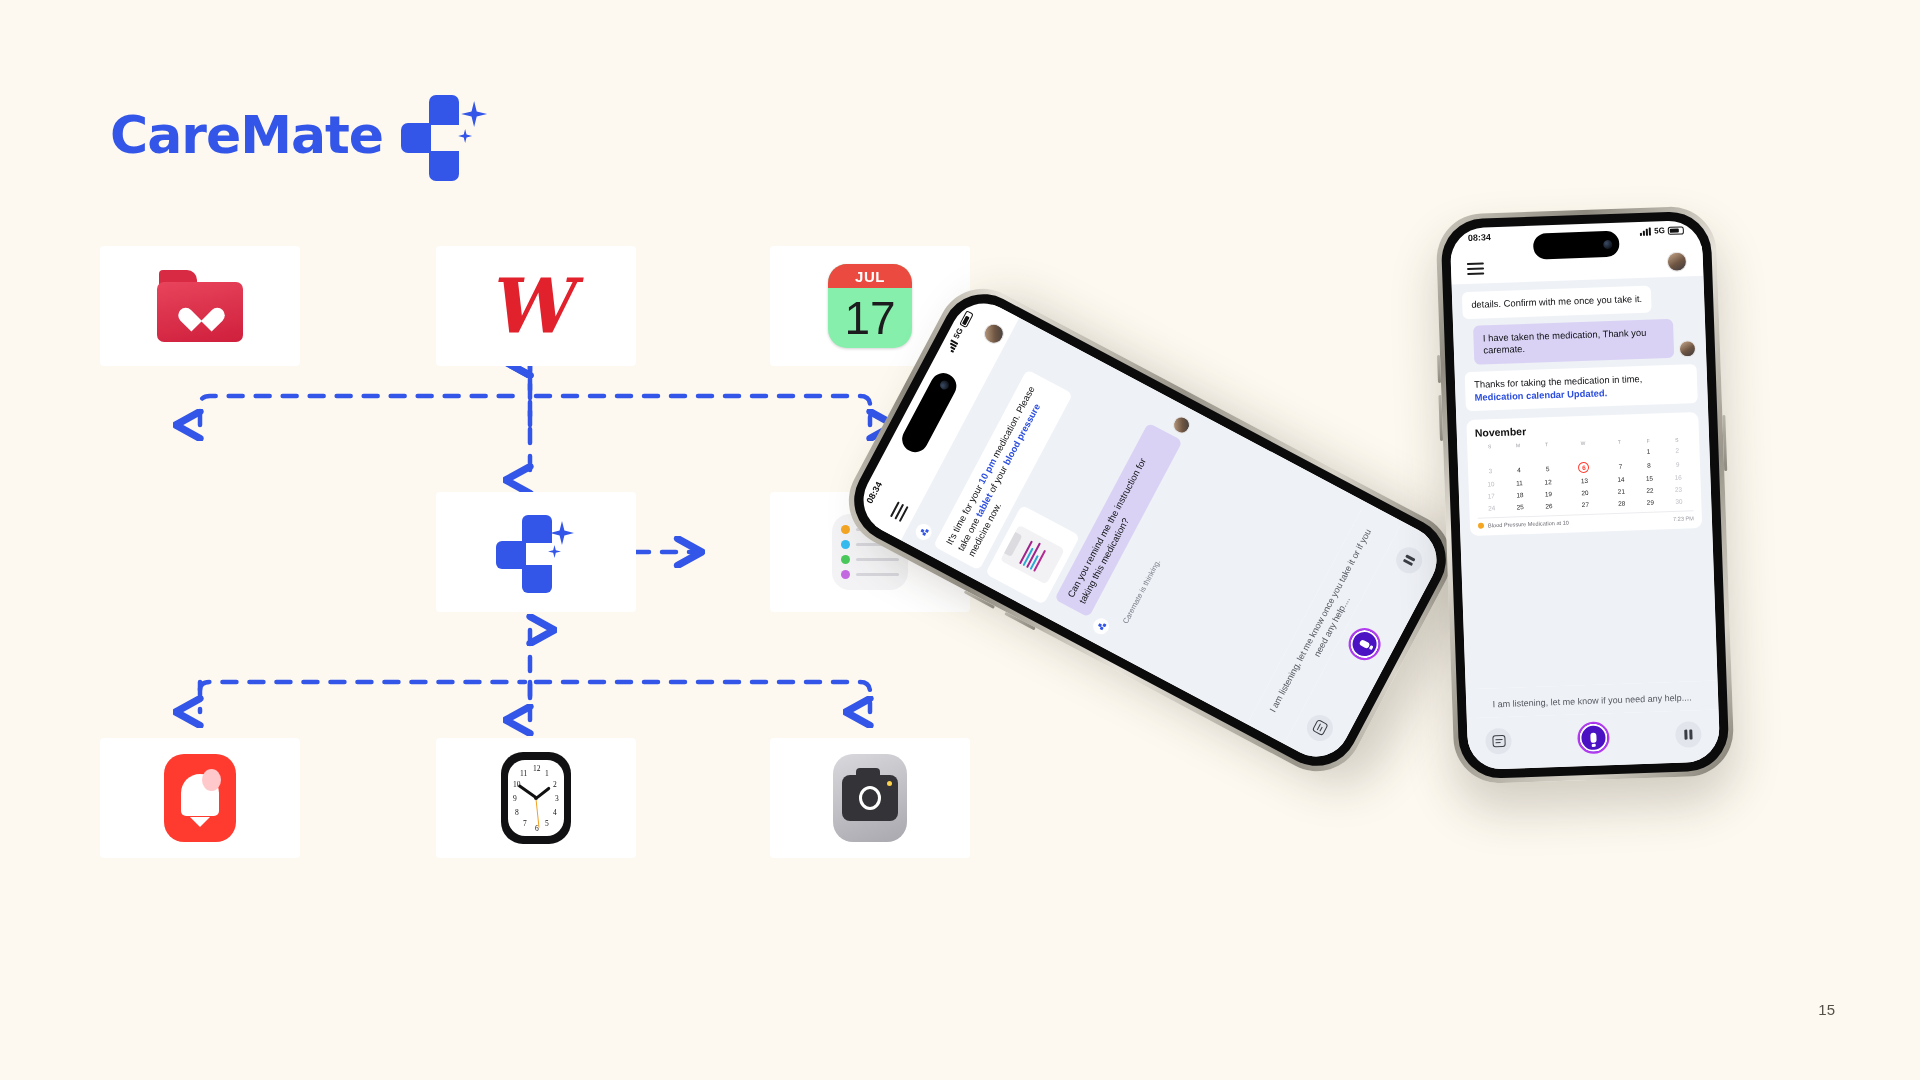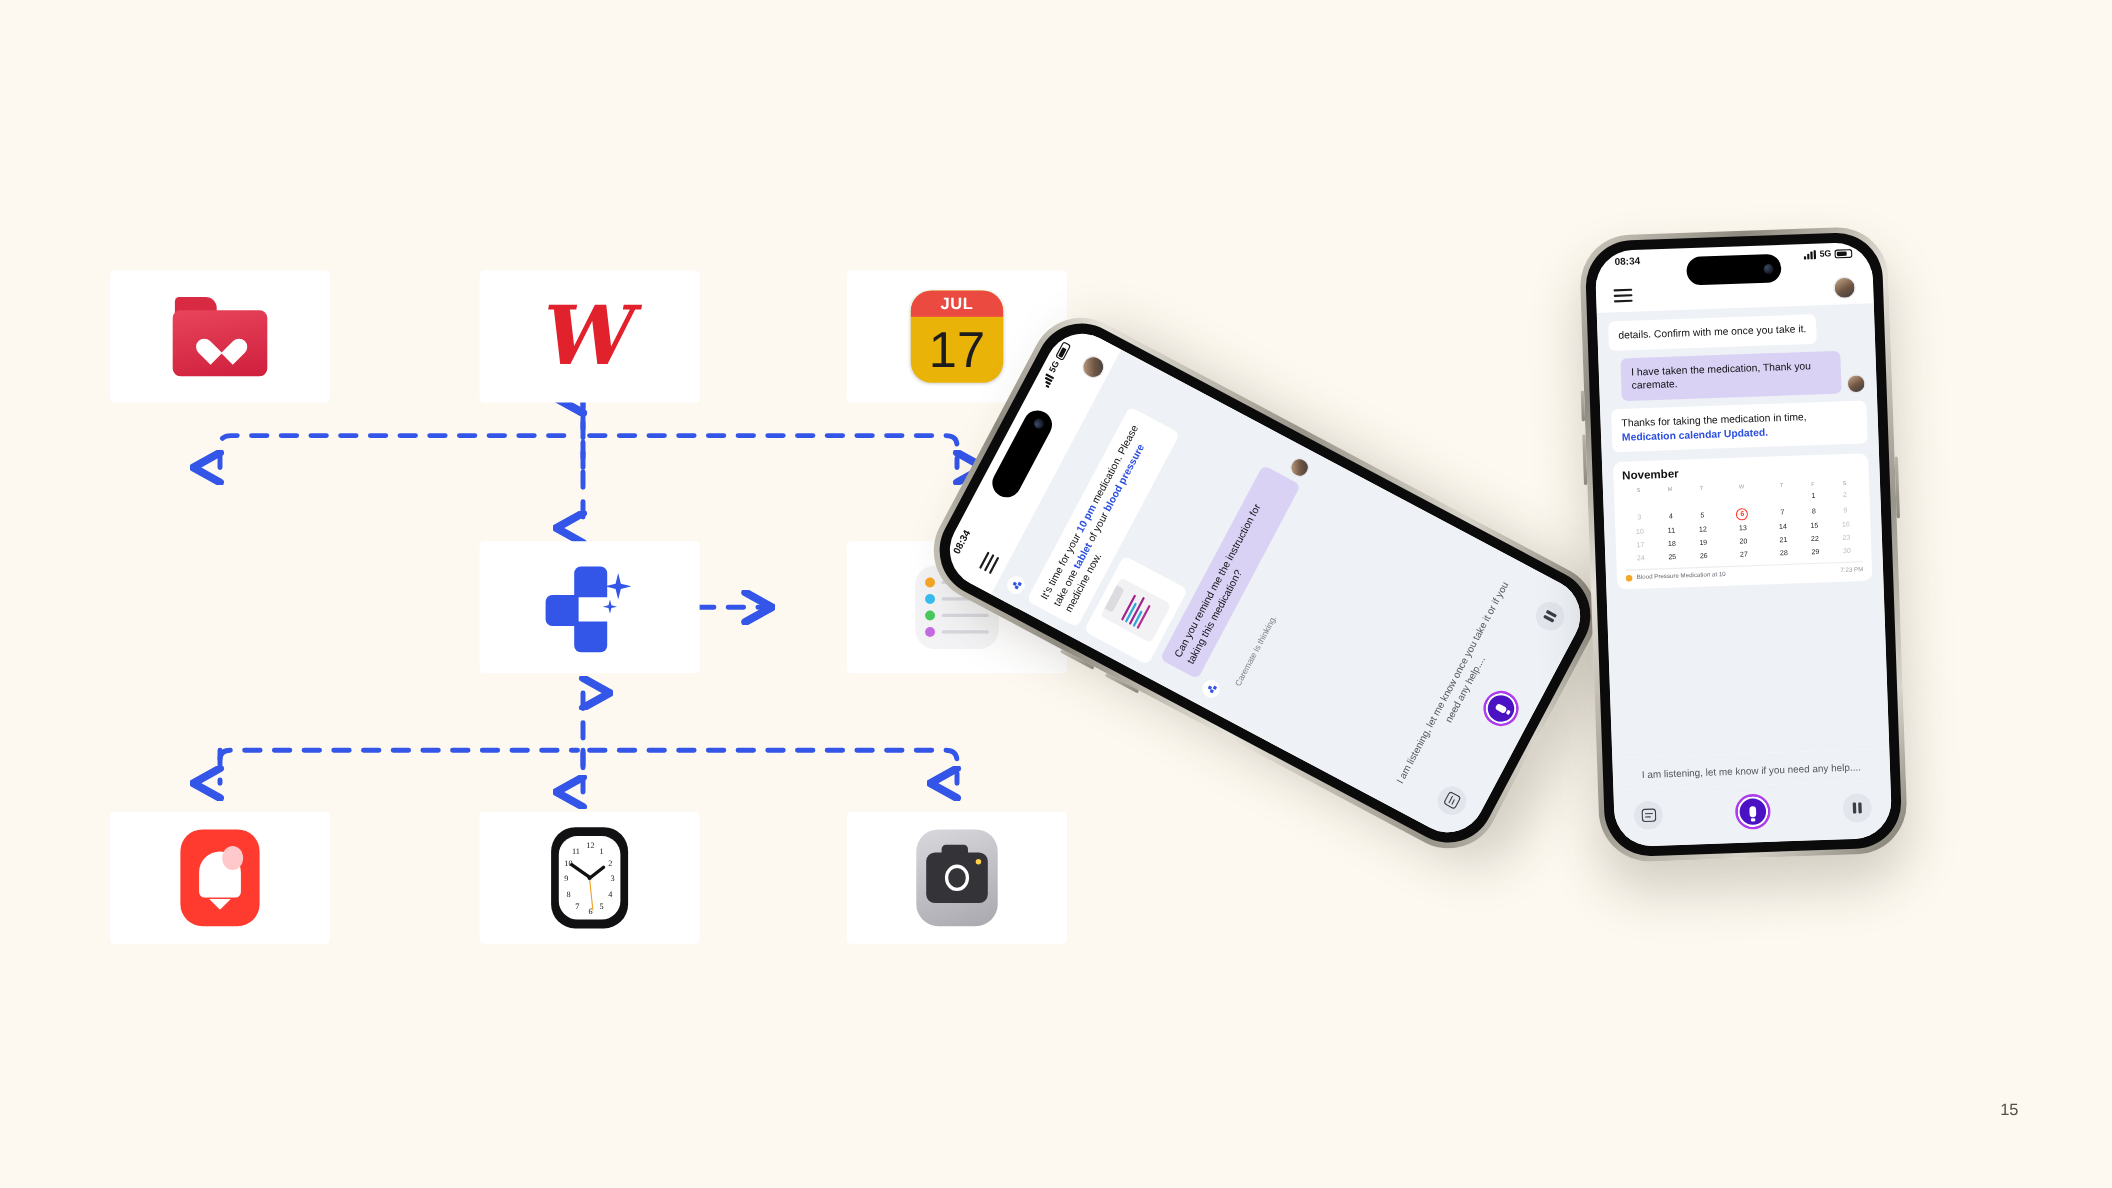--- a/index.html
+++ b/index.html
@@ -63,21 +63,21 @@
   .hf-heart:after  { left: 0;  transform: rotate(-45deg); transform-origin: 100% 100%; }
 
   
   .ico-walgreens {
     font-family: "DejaVu Serif", serif; font-style: italic; font-weight: 700;
     font-size: 74px; color: #e1212c; line-height: 1;
   }
 
   
   .ico-cal { width: 84px; height: 84px; border-radius: 19px; overflow: hidden;
-             background: #eab308; box-shadow: 0 1px 3px rgba(0,0,0,.18); }
+             background: #86efac; box-shadow: 0 1px 3px rgba(0,0,0,.18); }
   .cal-top { height: 24px; background: #eb4a41; color: #fff; font-size: 15px;
              font-weight: 700; display: flex; align-items: center; justify-content: center;
              letter-spacing: .5px; }
   .cal-num { height: 60px; display: flex; align-items: center; justify-content: center;
              font-size: 46px; color: #1c1c1e; font-weight: 300;
              font-family: "Liberation Sans", sans-serif; }
 
   
   .ico-caremate { position: relative; width: 80px; height: 74px; }
   .cm { position: absolute; background: #3355e8; }
@@ -256,20 +256,30 @@
   .sidebtn { position: absolute; background: linear-gradient(180deg,#b9b4a9,#8e897e);
              border-radius: 2px; }
 
   .pagenum { position: absolute; right: 85px; bottom: 62px; font-size: 15px; color: #55514a; }
 </style>
 </head>
 <body>
 
 <div class="page">
 
+  <div class="brand">
+    <div class="brand-word">CareMate</div>
+    <div class="brand-mark">
+      <div class="bm bm-top"></div>
+        <div class="bm bm-left"></div>
+        <div class="bm bm-bot"></div>
+      <div class="spark spark-big"></div>
+        <div class="spark spark-sm"></div>
+    </div>
+  </div>
 
   <div class="diagram">
 
     <svg class="conn" viewBox="0 0 1020 650">
       <defs>
         <marker id="ah-up" markerWidth="7" markerHeight="7" refX="3.5" refY="6" orient="auto">
           <path d="M0.5,6 L3.5,0.6 L6.5,6" fill="none" stroke="#3355e8" stroke-width="1.6" stroke-linecap="round" stroke-linejoin="round"></path>
         </marker>
         <marker id="ah-dn" markerWidth="7" markerHeight="7" refX="3.5" refY="1" orient="auto">
           <path d="M0.5,1 L3.5,6.4 L6.5,1" fill="none" stroke="#3355e8" stroke-width="1.6" stroke-linecap="round" stroke-linejoin="round"></path>

